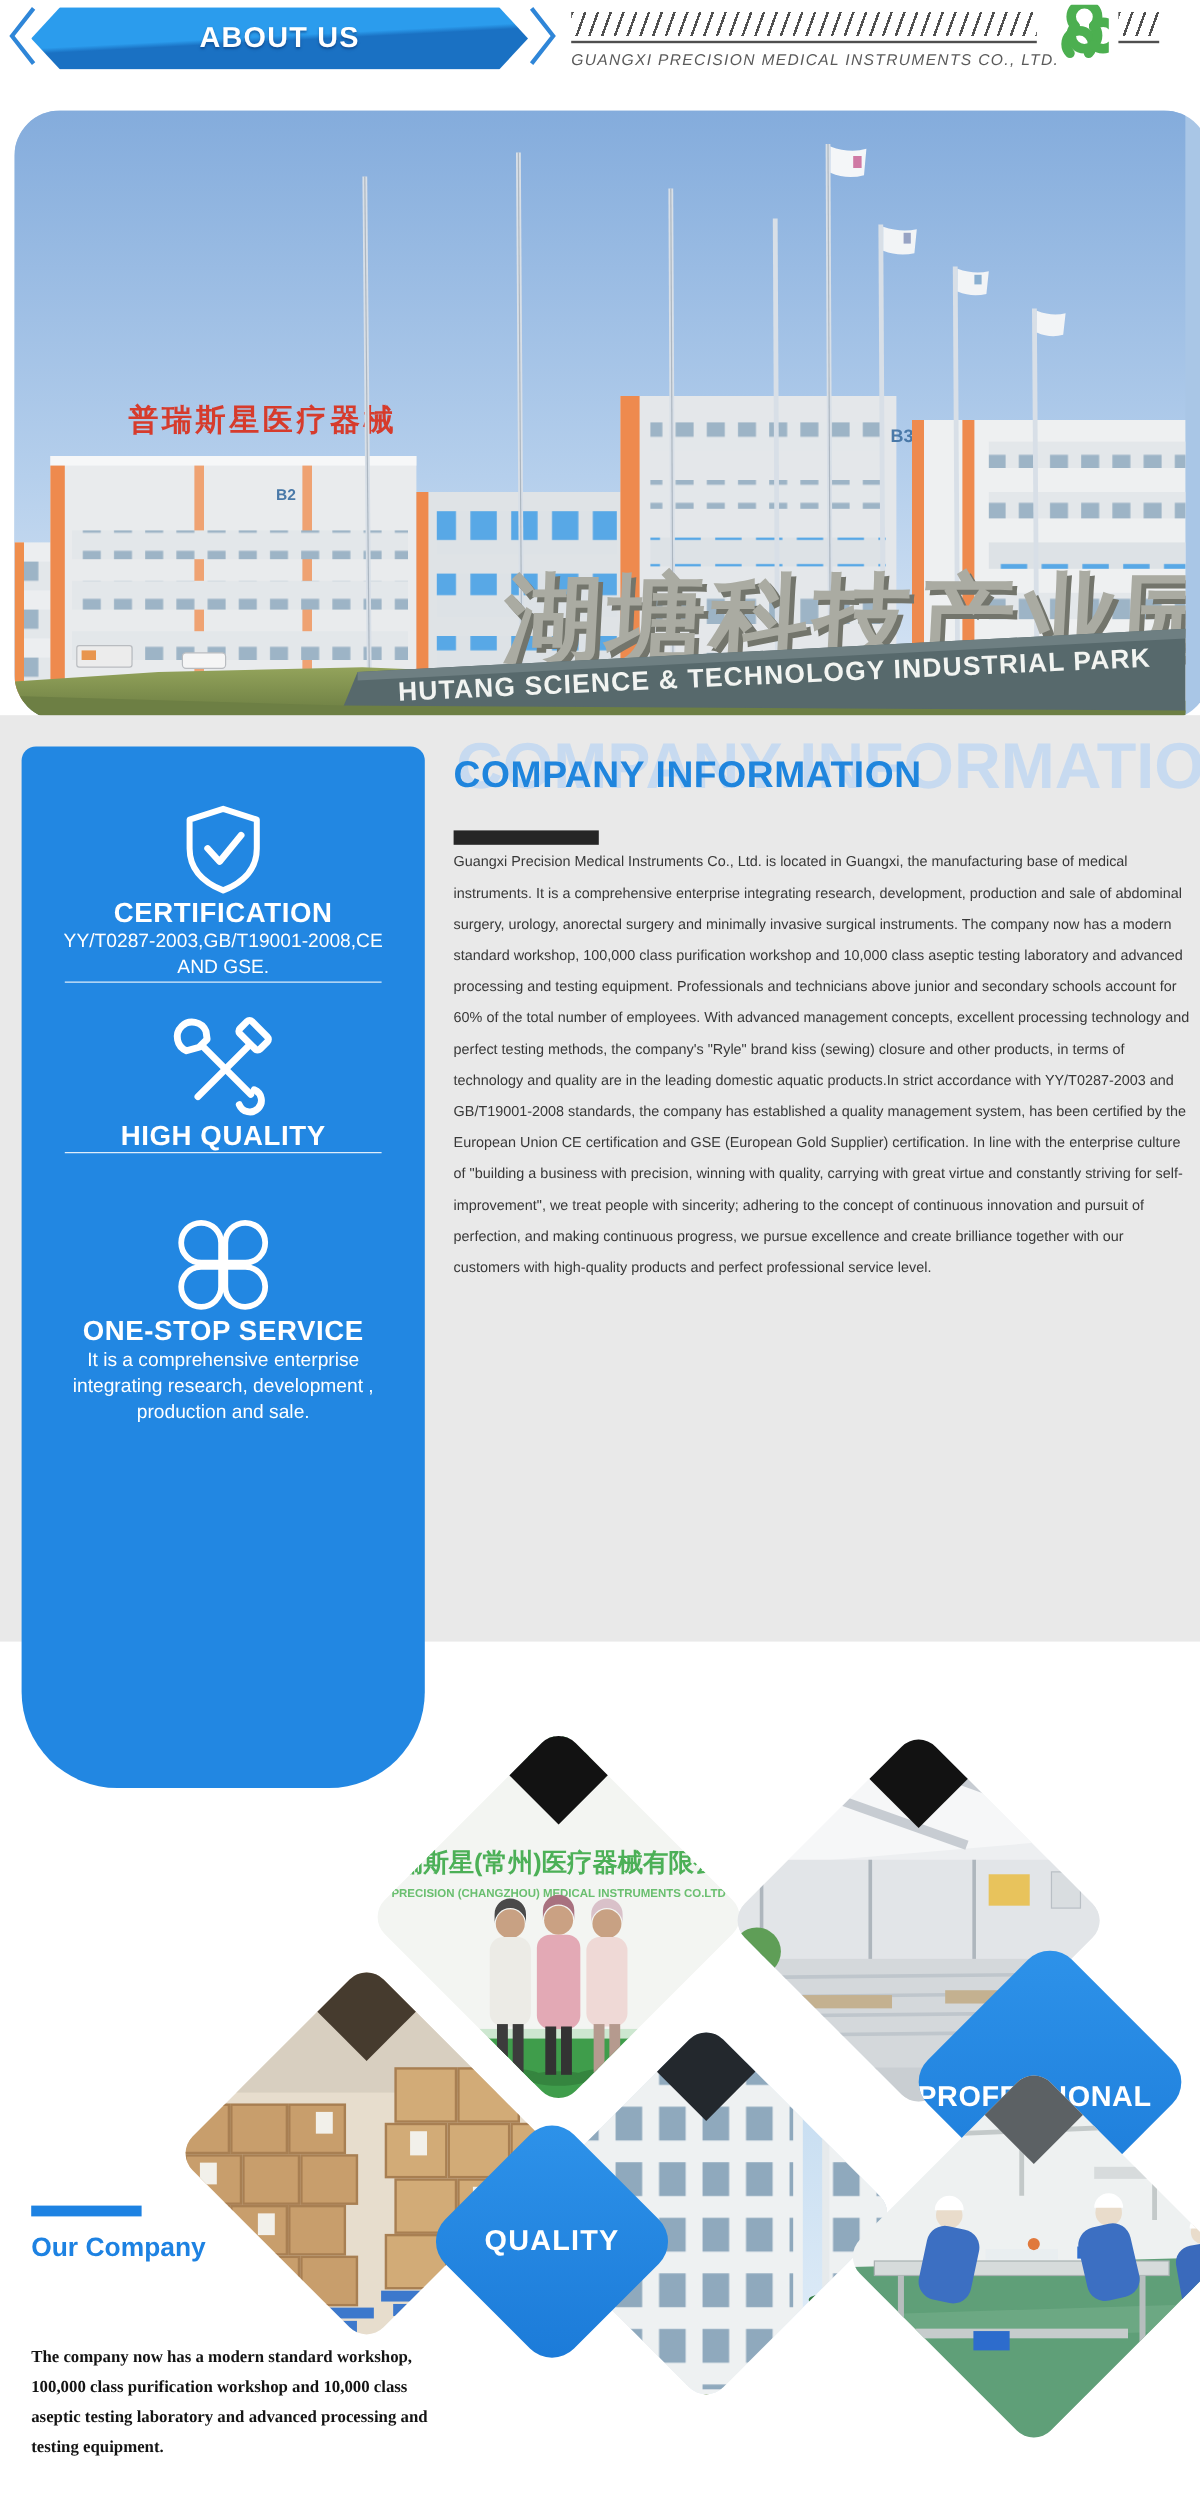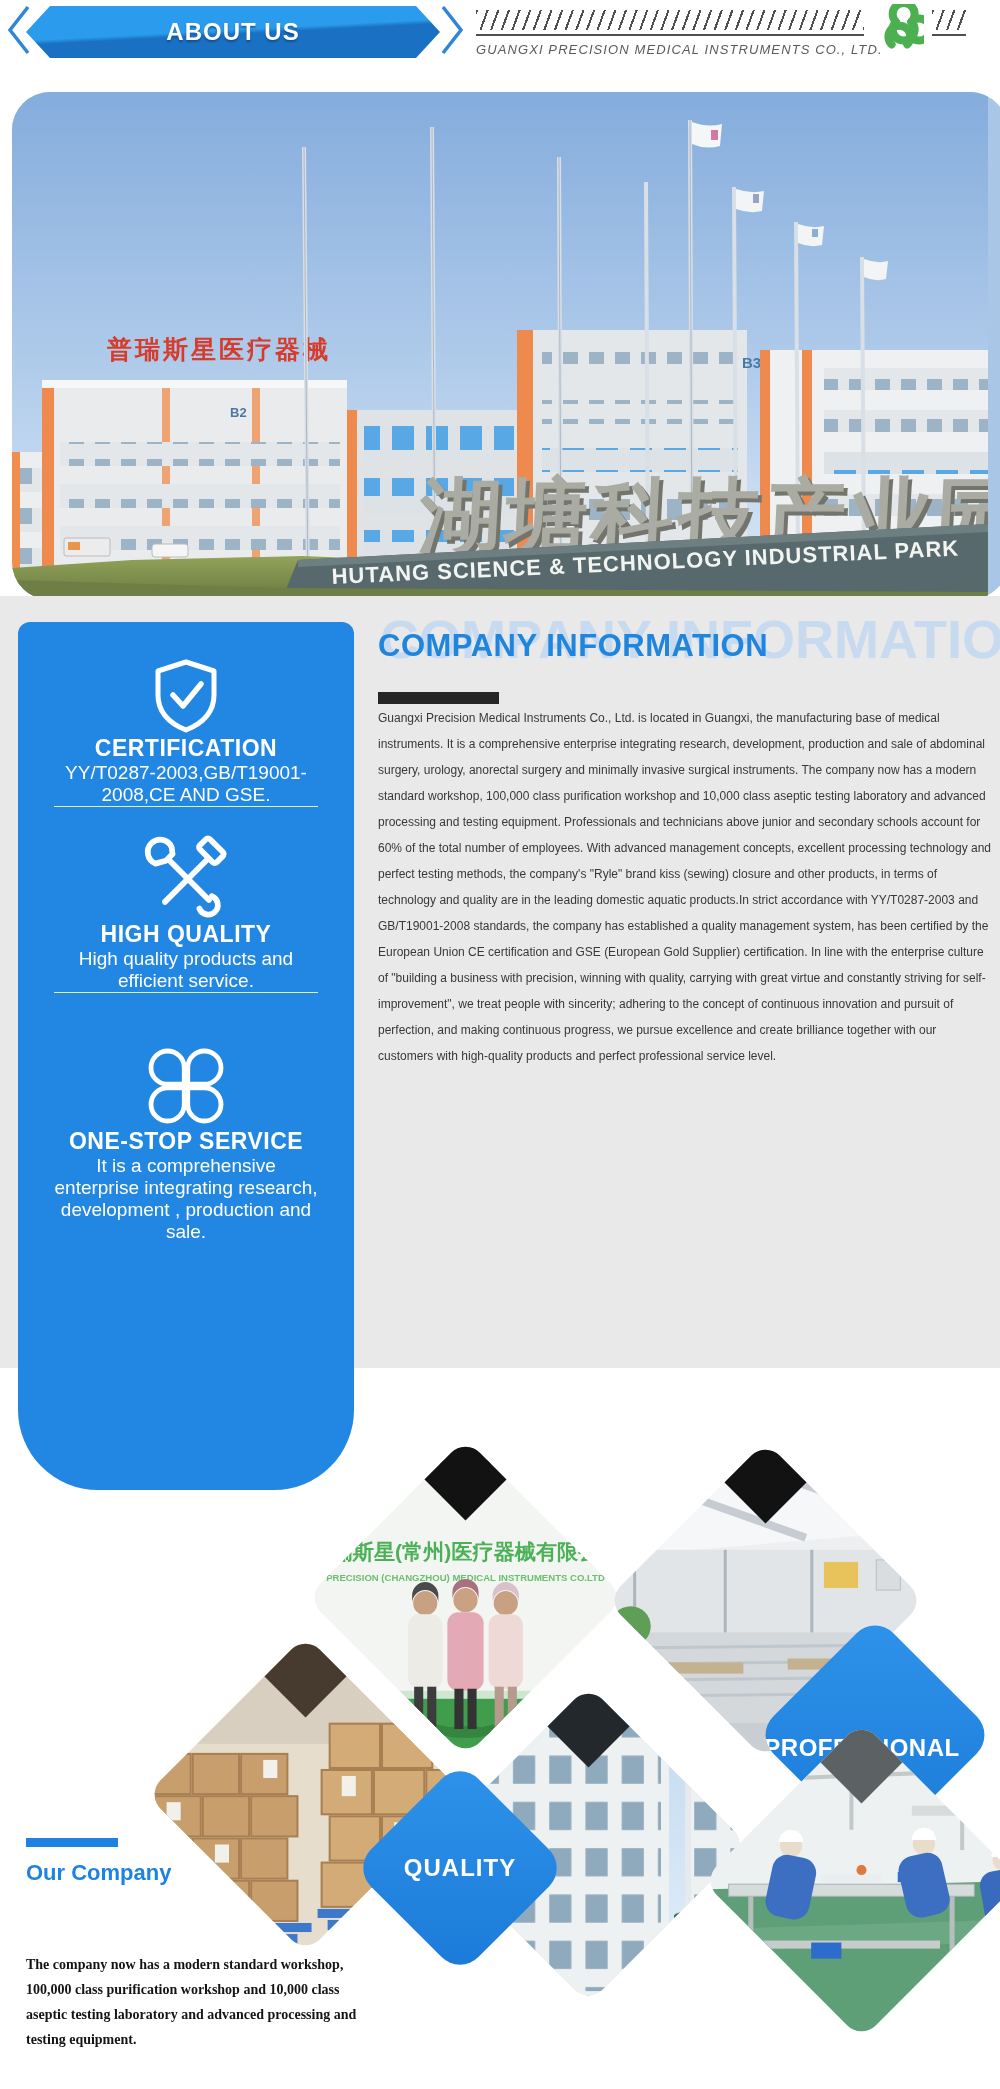--- a/index.html
+++ b/index.html
@@ -57,25 +57,25 @@
   .info-bar{position:absolute;left:0;top:96px;width:121px;height:12px;background:#262626;}
   .info-body{
     position:absolute;left:0;top:109px;width:614px;margin:0;
     font-size:12px;line-height:26px;color:#383838;
   }
 
   
   .card{
     left:18px;top:622px;width:336px;height:868px;z-index:3;
     background:#2287e2;border-radius:12px 12px 80px 80px;
-    box-sizing:border-box;padding:0 34px;color:#fff;text-align:center;
+    box-sizing:border-box;padding:12px 34px;color:#fff;text-align:center;
   }
   .card .sec-icon{display:flex;justify-content:center;}
   .card h3{margin:0;font-size:23px;font-weight:bold;letter-spacing:.5px;}
-  .card p{margin:0;font-size:19px;line-height:22px;}
+  .card p{margin:0;font-size:16px;line-height:22px;}
   .card hr{border:none;border-top:1px solid rgba(255,255,255,.85);margin:0 2px;}
   .mt35{margin-top:35px}.mt26{margin-top:26px}.mt51{margin-top:51px}
   .gt22{margin-top:22px}.gt18{margin-top:18px}
   .dt28{margin-top:28px}.dt20{margin-top:20px}
   .ht46{margin-top:46px}.ht47{margin-top:47px}
 
   
   .dia{position:absolute;overflow:hidden;transform:rotate(45deg);border-radius:20px;}
   .dia .inner{position:absolute;left:-35%;top:-35%;width:170%;height:170%;transform:rotate(-45deg);}
   .dia .inner svg{width:100%;height:100%;display:block;}
@@ -269,21 +269,20 @@
       <g stroke="#fff" stroke-width="6" fill="none" stroke-linecap="round" stroke-linejoin="round">
         <path d="M28 28 L70 70"></path>
         <path d="M31 15 a13 13 0 1 0 -17 17 l11 -3 7 -7 z"></path>
         <path d="M73 66 a10 10 0 1 1 -13 13"></path>
         <path d="M24 72 L68 28"></path>
         <rect x="60" y="11" width="25" height="15" rx="3" transform="rotate(45 72.5 18.5)"></rect>
       </g>
     </svg>
   </div>
   <h3 class="gt22">HIGH QUALITY</h3>
-  <p class="dt20">High quality products and efficient service.</p>
   <hr class="ht47">
 
   <div class="sec-icon mt51">
     <svg width="84" height="84" viewBox="0 0 96 96">
       <g stroke="#fff" stroke-width="5.5" fill="none" stroke-linejoin="round">
         <path d="M46 46 V27 A19 19 0 1 0 27 46 Z"></path>
         <path d="M46 46 V27 A19 19 0 1 0 27 46 Z" transform="rotate(90 48 48)"></path>
         <path d="M46 46 V27 A19 19 0 1 0 27 46 Z" transform="rotate(180 48 48)"></path>
         <path d="M46 46 V27 A19 19 0 1 0 27 46 Z" transform="rotate(270 48 48)"></path>
       </g>

